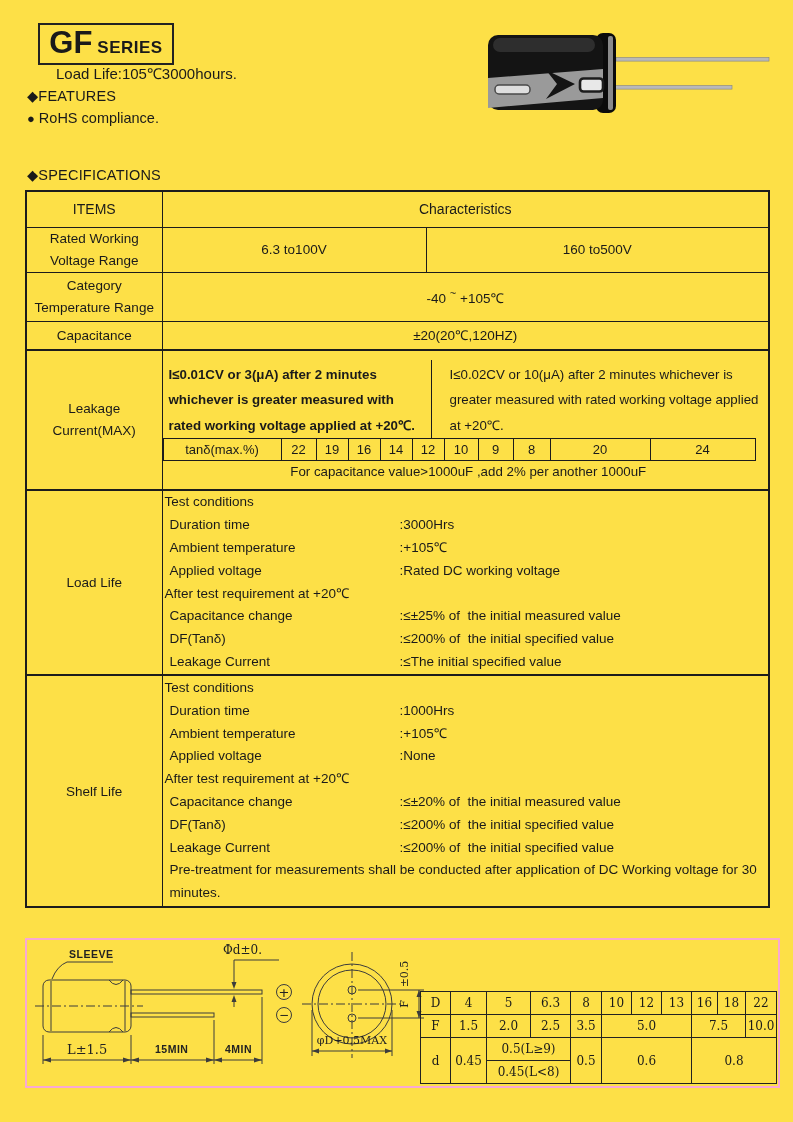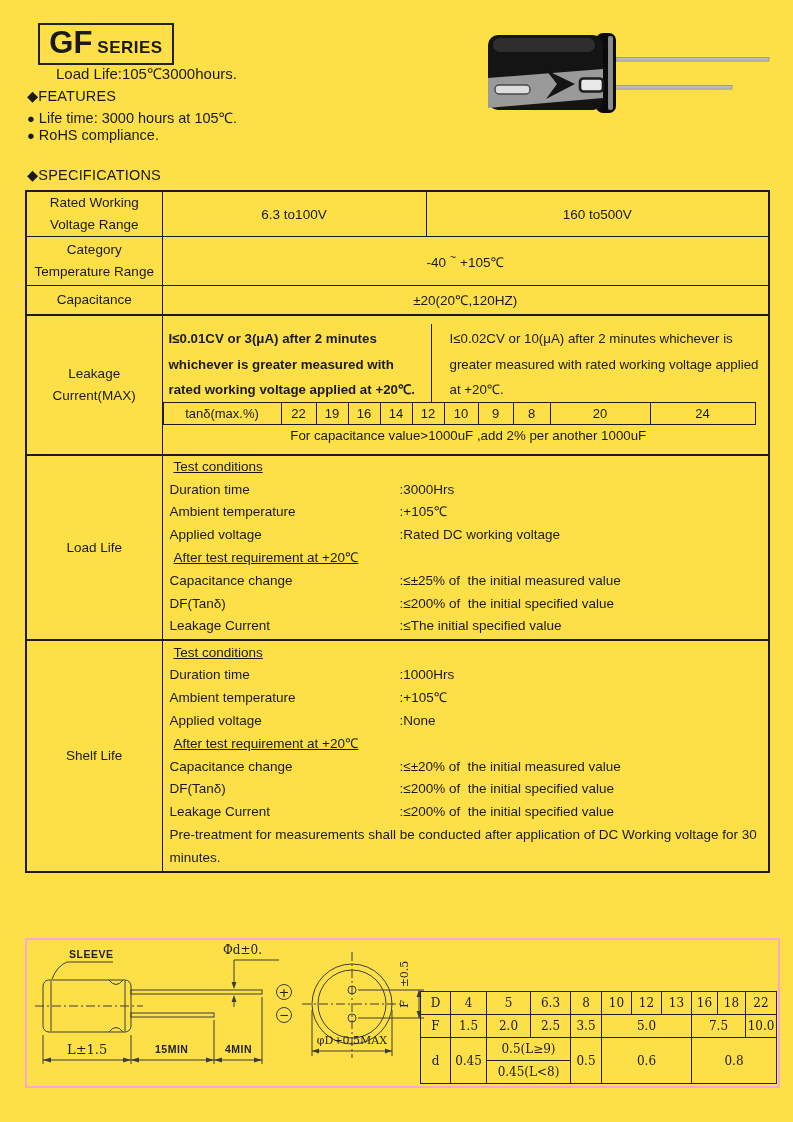--- a/index.html
+++ b/index.html
@@ -25,21 +25,21 @@
   .thick td{border-top-width:2px;}
   .leak-cell{vertical-align:top;}
   .leak-texts{display:flex;height:78px;}
   .leak-left{width:258px;padding:2px 4px 0 6px;border-right:1px solid #1c1c1c;line-height:25.5px;font-size:13.3px;font-weight:bold;}
   .leak-right{flex:1;padding:2px 4px 0 6px;line-height:25.5px;font-size:13.3px;margin-left:12px;}
   .tand{width:592px;table-layout:fixed;}
   .tand td{border:1px solid #1c1c1c;text-align:center;font-size:13px;height:21px;padding:0;}
   .leak-note{padding:1px 0 0 6px;font-size:13.3px;line-height:19px;text-align:center;}
   .leak-label{vertical-align:top;padding-top:20px;}
   .life-cell{vertical-align:top;padding:3px 0 0 0;}
-  .life-title{padding-left:11px;line-height:22.8px;text-decoration:underline;}
+  .life-title{padding-left:2px;line-height:22.8px;}
   .life-row{display:flex;line-height:22.8px;}
   .life-label{width:237px;padding-left:7px;box-sizing:border-box;}
   .life-value{flex:1;white-space:pre-wrap;}
   .pretreat{padding:0 10px 0 7px;line-height:22.8px;}
   .other-cell{padding-left:7px;white-space:pre-wrap;}
   .sup{vertical-align:super;font-size:11px;}
   
   .draw-box{position:absolute;left:25px;top:938px;width:755px;height:150px;border:2px solid #f9a8d4;box-sizing:border-box;}
   .draw-svg{position:absolute;left:0;top:0;}
   .dim-table{position:absolute;left:393px;top:51px;width:356px;table-layout:fixed;
@@ -60,21 +60,20 @@
 
   <div class="series-box">
     <span class="series-name">GF</span>
     <span class="series-suffix">SERIES</span>
   </div>
   <div class="subtitle">Load Life:105℃3000hours.</div>
 
   <div class="sec-title" style="top:88px"><span>◆</span><span>FEATURES</span></div>
 
   <div class="features-list">
-    <div class="feature-line"><span class="blt">●</span><span>Life time: 3000 hours at 105℃.</span></div>
     <div class="feature-line"><span class="blt">●</span><span>RoHS compliance.</span></div>
   </div>
 
   <div class="sec-title" style="top:167px"><span>◆</span><span>SPECIFICATIONS</span></div>
 
   <svg class="cap-photo" width="300" height="105" viewBox="0 0 300 105">
     <rect x="138" y="42.5" width="153" height="3.6" fill="#b9b9b9" stroke="#828282" stroke-width="0.6"></rect>
     <rect x="136" y="70.5" width="118" height="3.6" fill="#b9b9b9" stroke="#828282" stroke-width="0.6"></rect>
     <rect x="118" y="18" width="20" height="80" rx="7" fill="#0b0b0b"></rect>
     <rect x="130" y="21" width="5" height="74" rx="2" fill="#8a8a8a"></rect>
@@ -86,20 +85,24 @@
     <rect x="102" y="63.5" width="23" height="13" rx="3.5" fill="#e8e8e8" stroke="#1c1c1c" stroke-width="2.6"></rect>
   </svg>
 
   <table class="spec">
     <colgroup>
         <col style="width:136px">
         <col style="width:264px">
         <col style="width:343px">
       </colgroup>
     <tbody>
+        <tr style="height:36px">
+      <td class="c" style="font-size:14px">ITEMS</td>
+      <td class="c" colspan="2" style="font-size:14px">Characteristics</td>
+    </tr>
     <tr style="height:43px">
       <td class="label">
         <div>Rated Working</div>
         <div>Voltage Range</div>
       </td>
       <td class="c">6.3 to100V</td>
       <td class="c">160 to500V</td>
     </tr>
     <tr style="height:49px">
       <td class="label">

